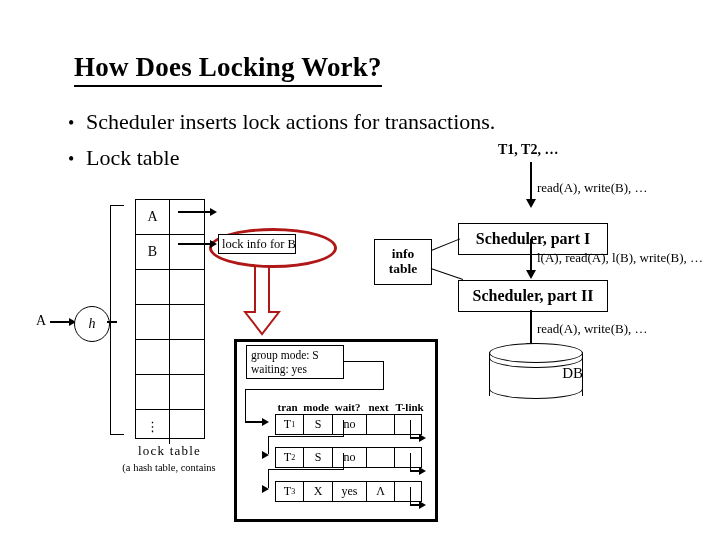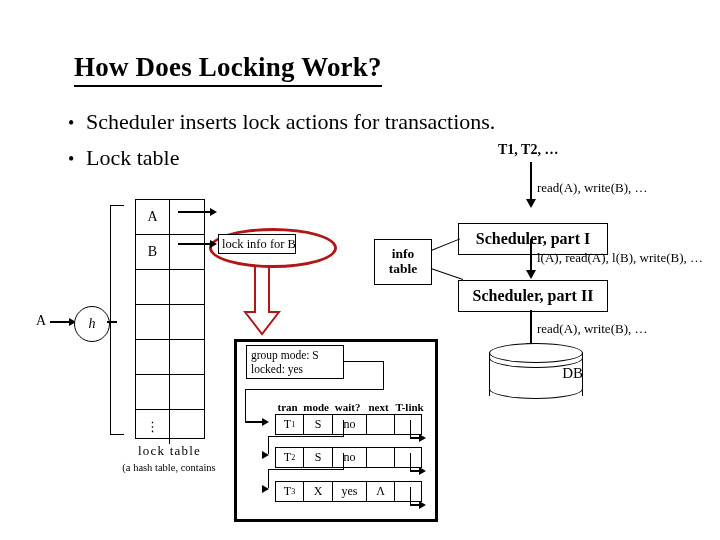--- a/index.html
+++ b/index.html
@@ -434,21 +434,21 @@
 
   <div class="abs" id="ltcaption">lock table</div>
   <div class="abs" id="ltsub">
     <div>(a hash table, contains</div>
   </div>
 
   <div class="abs" id="detailpanel"></div>
 
   <div class="abs" id="groupmode">
     <div>group mode:  S</div>
-    <div>locked: yes</div>
+    <div>waiting: yes</div>
   </div>
 
   <div class="abs thinh" style="left:344px; top:361px; width:40px;"></div>
   <div class="abs thinv" style="left:383px; top:361px; height:29px;"></div>
   <div class="abs thinh" style="left:245px; top:389px; width:139px;"></div>
   <div class="abs thinv" style="left:245px; top:389px; height:33px;"></div>
   <div class="abs arrowright-head sm" style="left:262px; top:418px;"></div>
   <div class="abs hline" style="left:245px; top:421px; width:19px;"></div>
 
   <div class="abs" id="colheads">

